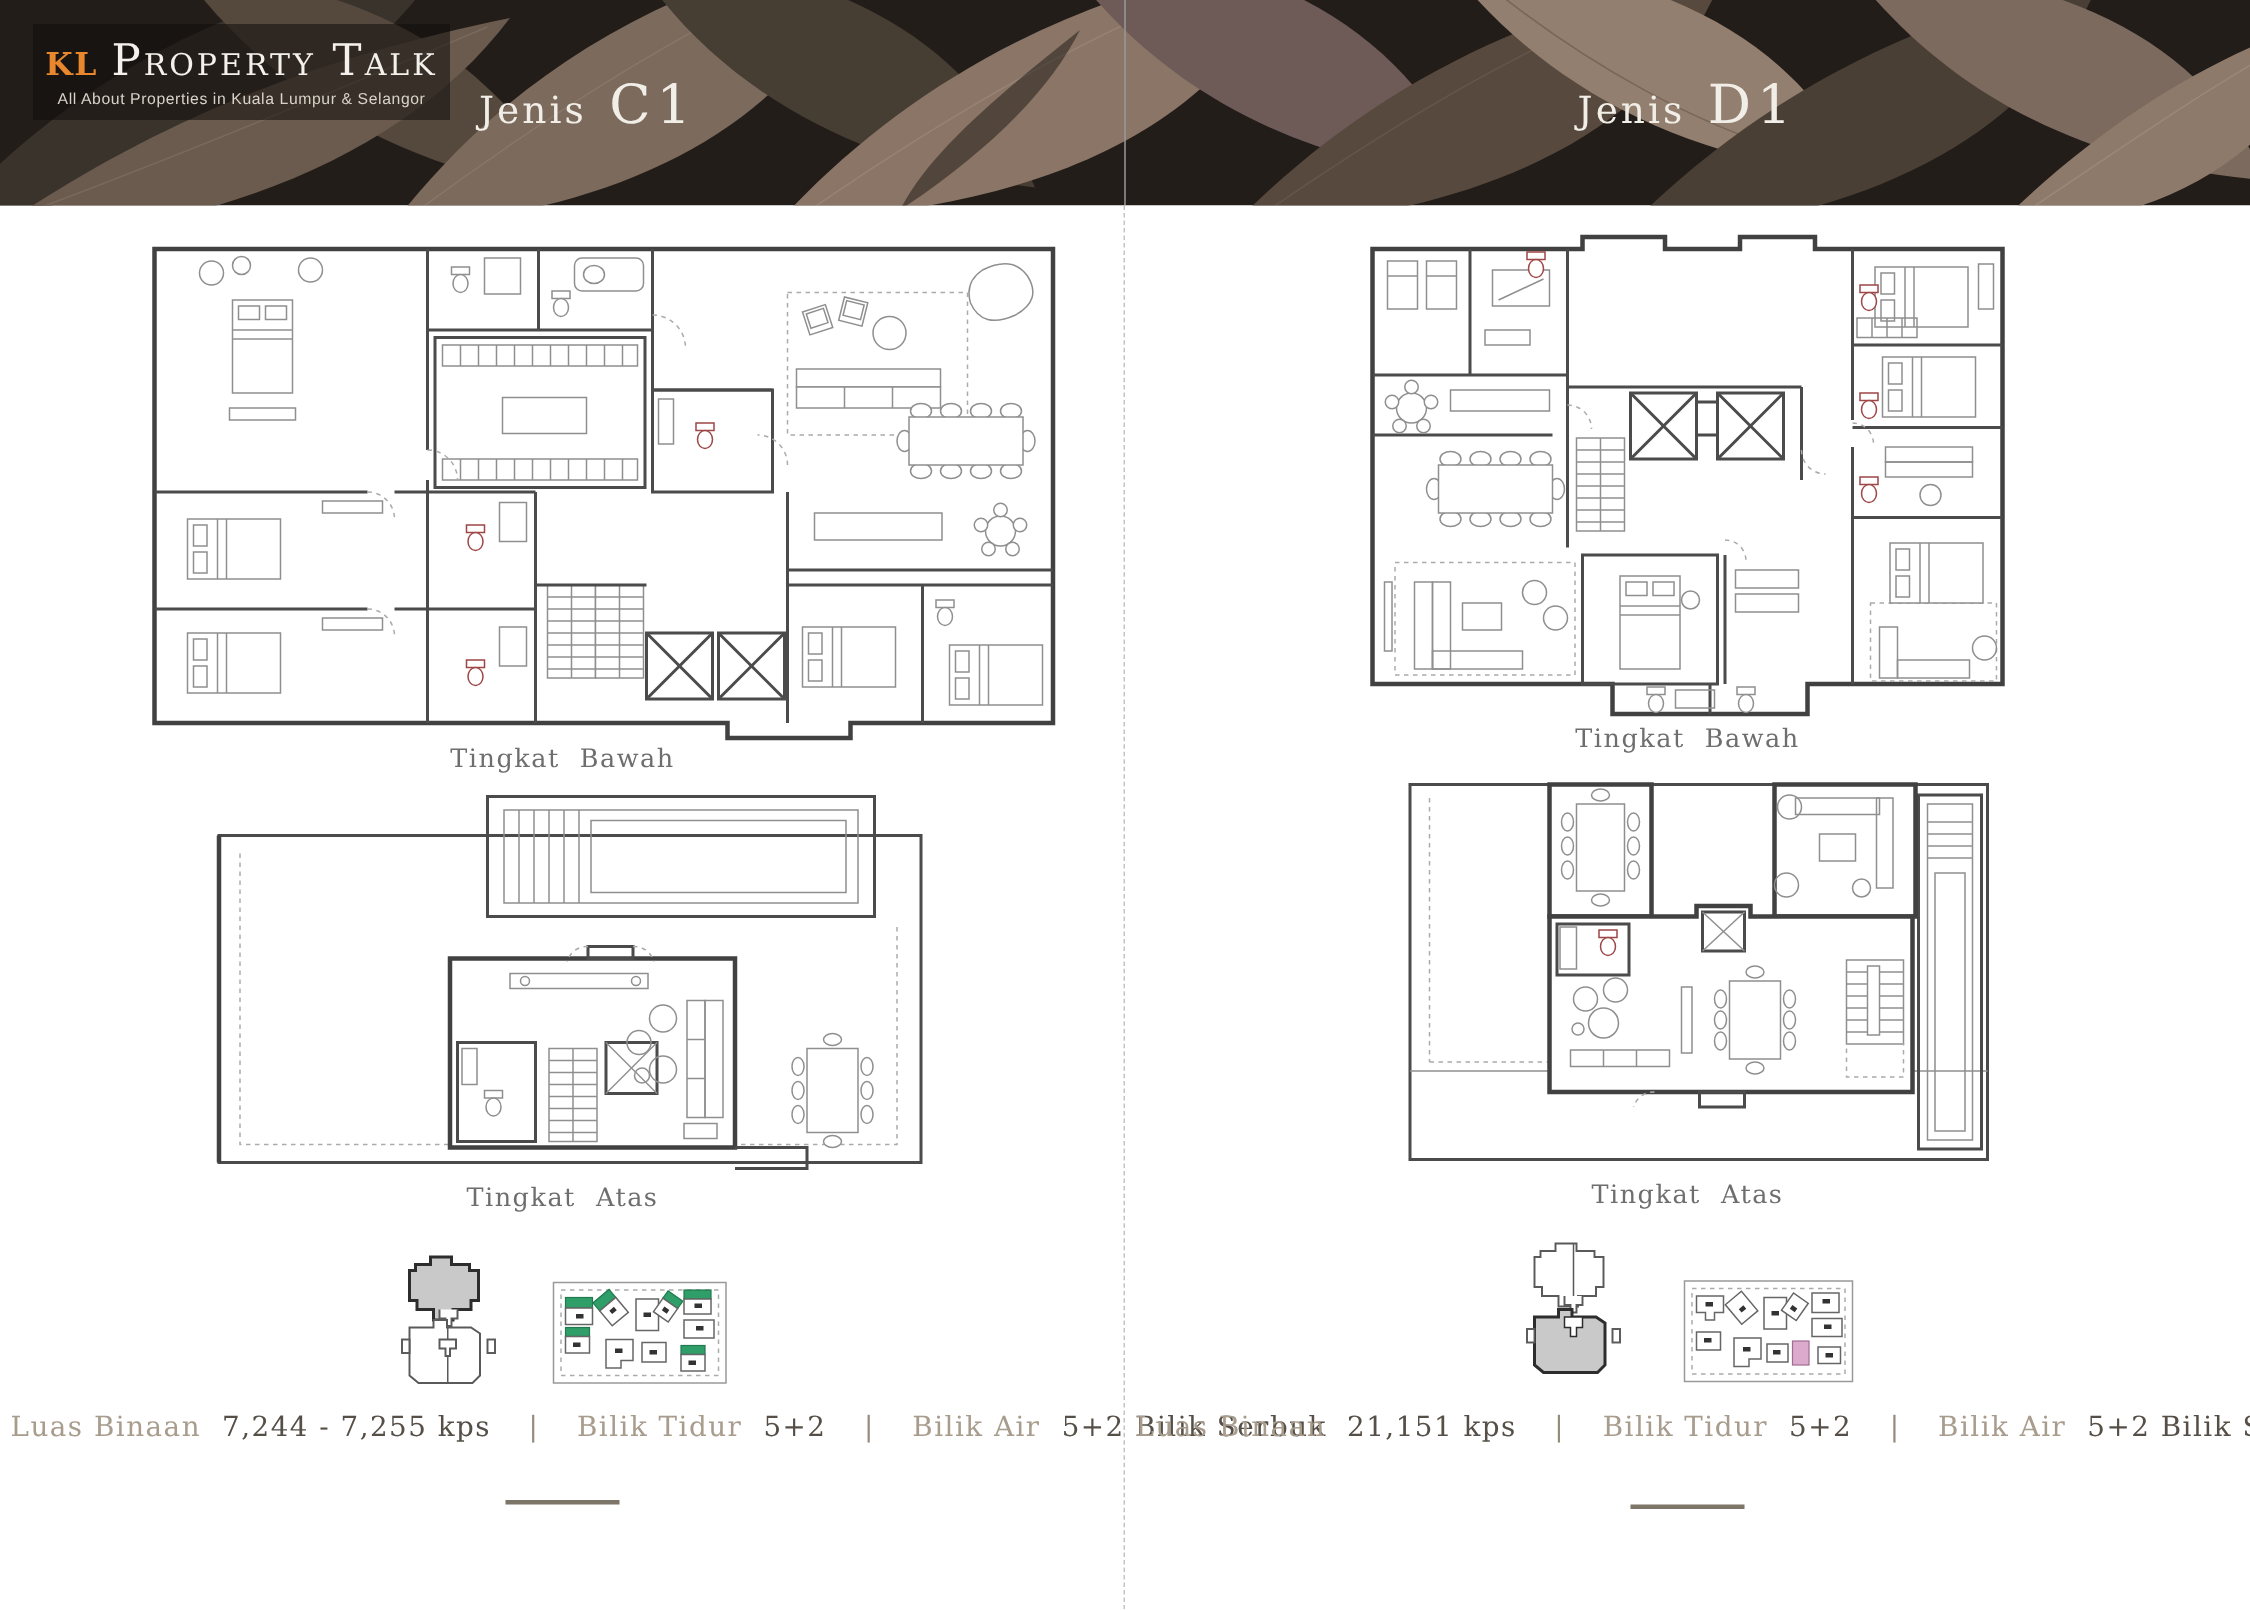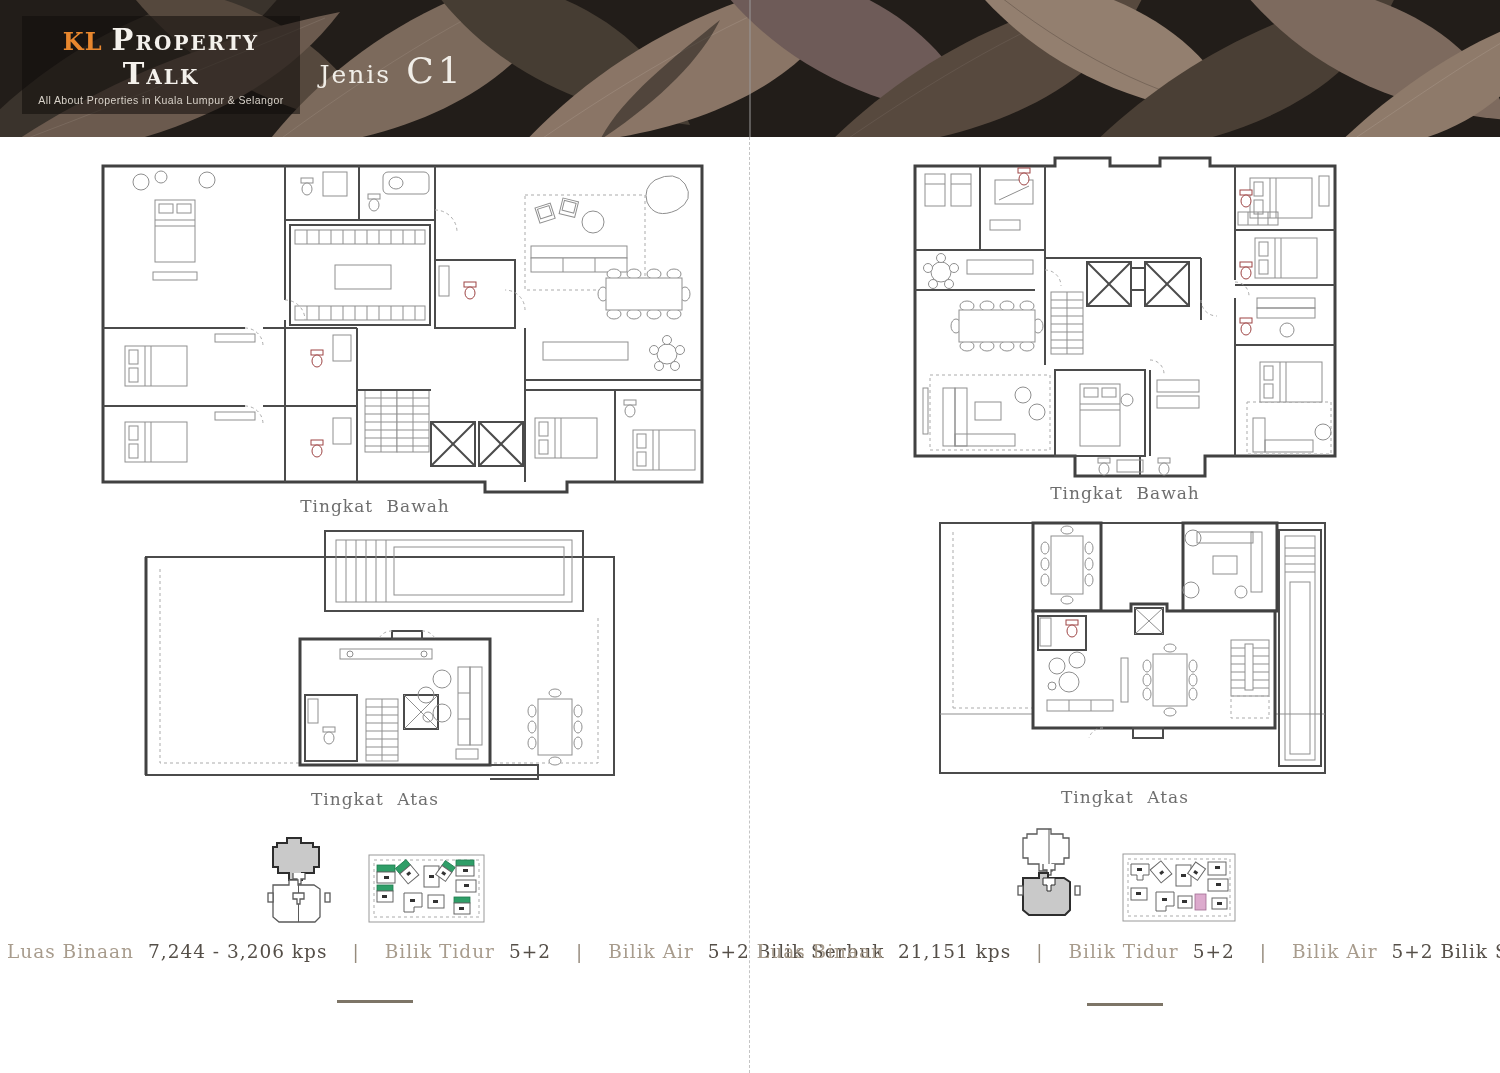--- a/index.html
+++ b/index.html
@@ -5,23 +5,23 @@
   html,body{margin:0;padding:0;background:#ffffff;}
   #page{position:relative;width:1500px;height:1073px;background:#ffffff;overflow:hidden;
         font-family:"DejaVu Serif",serif;}
 
   
   #header{position:absolute;left:0;top:0;width:1500px;height:137px;overflow:hidden;}
   #header svg{display:block;width:1500px;height:137px;}
   #logo{position:absolute;left:22px;top:16px;width:266px;background:rgba(16,13,11,0.55);
         text-align:center;padding:7px 6px 8px 6px;}
   #logo .kl{color:var(--c-accent_orange);font-family:"DejaVu Serif",serif;font-weight:bold;
-        font-size:24px;letter-spacing:1px;margin-right:9px;}
+        font-size:21px;letter-spacing:1px;margin-right:9px;}
   #logo .bname{color:#f4f1ec;font-family:"DejaVu Serif",serif;font-size:29px;
-        font-variant:small-caps;letter-spacing:2px;font-weight:bold;}
+        font-variant:small-caps;letter-spacing:2px;}
   #logo .tagline{color:#d8d2c9;font-family:Liberation Sans, sans-serif;font-size:10.5px;
         letter-spacing:.4px;margin-top:3px;}
   .panel-title{position:absolute;top:50px;width:750px;text-align:center;color:#f1eee8;}
   .panel-title .tp{font-size:25px;letter-spacing:2px;margin-right:15px;vertical-align:baseline;}
   .panel-title .tv{font-size:36px;letter-spacing:4px;vertical-align:baseline;}
 
   
   #v-divider{position:absolute;left:749px;top:137px;height:936px;width:0;
         border-left:1px dashed var(--c-divider);}
   .endline{position:absolute;width:76px;height:3px;background:var(--c-end_line);}
@@ -159,20 +159,23 @@
       <line x1="750" y1="0" x2="750" y2="137" stroke="#9a9a9a" stroke-width="1"></line>
     </svg>
 
     <div id="logo">
       <div><span class="kl">KL</span><span class="bname">Property Talk</span></div>
       <div class="tagline">All About Properties in Kuala Lumpur &amp; Selangor</div>
     </div>
 
     <div class="panel-title" style="left:17px">
       <span class="tp">Jenis</span><span class="tv">C1</span>
+    </div>
+    <div class="panel-title" style="left:750px">
+      <span class="tp">Jenis</span><span class="tv">D1</span>
     </div>
   </div>
 
   <div id="v-divider"></div>
 
   <svg class="plan" style="left:95px;top:150px" width="615" height="345" viewBox="0 0 615 345">
     <path class="w3" fill="#fff" d="M8,16 H607 V332 H472 V342 H390 V332 H8 Z"></path>
     <line class="w2" x1="190" y1="16" x2="190" y2="150"></line>
       <line class="w2" x1="190" y1="170" x2="190" y2="332"></line>
     <line class="w2" x1="8" y1="178" x2="150" y2="178"></line>
@@ -348,21 +351,21 @@
     <path class="sp-block" d="M36,40 h18 v14 h-8 v5 h-10 z"></path>
       <rect class="sp-mark" x="42" y="46" width="5" height="3"></rect>
     <rect class="sp-block" x="60" y="42" width="16" height="13"></rect>
       <rect class="sp-mark" x="65" y="47" width="5" height="3"></rect>
     <rect class="kp-green" x="86" y="44" width="16" height="6"></rect>
       <rect class="sp-block" x="86" y="50" width="16" height="11"></rect>
       <rect class="sp-mark" x="91" y="54" width="5" height="3"></rect>
   </svg>
 
   <div class="info" style="left:0">
-    <span class="il">Luas Binaan</span><span class="iv">7,244 - 3,206 kps</span><span class="sep">|</span><span class="il">Bilik Tidur</span><span class="iv">5+2</span><span class="sep">|</span><span class="il">Bilik Air</span><span class="iv">5+2 Bilik Serbuk</span>
+    <span class="il">Luas Binaan</span><span class="iv">7,244 - 7,255 kps</span><span class="sep">|</span><span class="il">Bilik Tidur</span><span class="iv">5+2</span><span class="sep">|</span><span class="il">Bilik Air</span><span class="iv">5+2 Bilik Serbuk</span>
   </div>
   <div class="endline" style="left:337px;top:1000px"></div>
 
   <svg class="plan" style="left:905px;top:150px" width="440" height="330" viewBox="0 0 440 330">
     <path class="w3" fill="#fff" d="M10,16 H150 V8 H205 V16 H255 V8 H305 V16 H430 V306 H300 V326 H170 V306 H10 Z"></path>
     <line class="w2" x1="75" y1="16" x2="75" y2="100"></line>
       <line class="w2" x1="140" y1="16" x2="140" y2="108"></line>
     <line class="w2" x1="10" y1="100" x2="140" y2="100"></line>
     <rect class="f1" x="20" y="24" width="20" height="32" fill="#fff"></rect>
       <line class="f1" x1="20" y1="34" x2="40" y2="34"></line>

